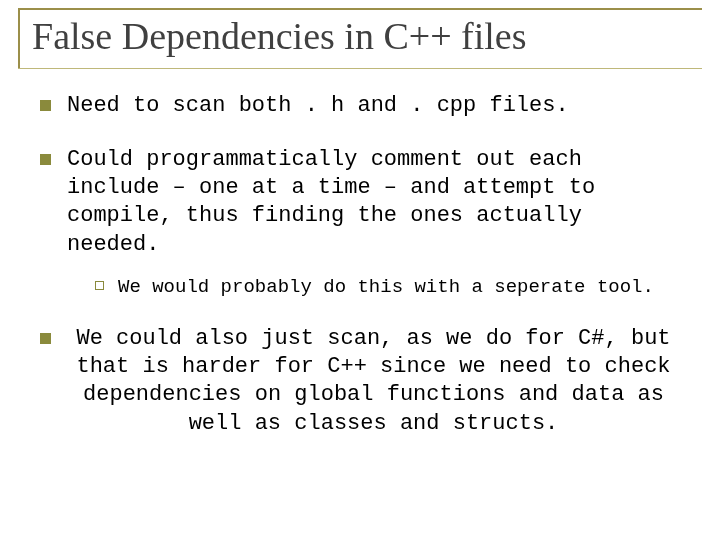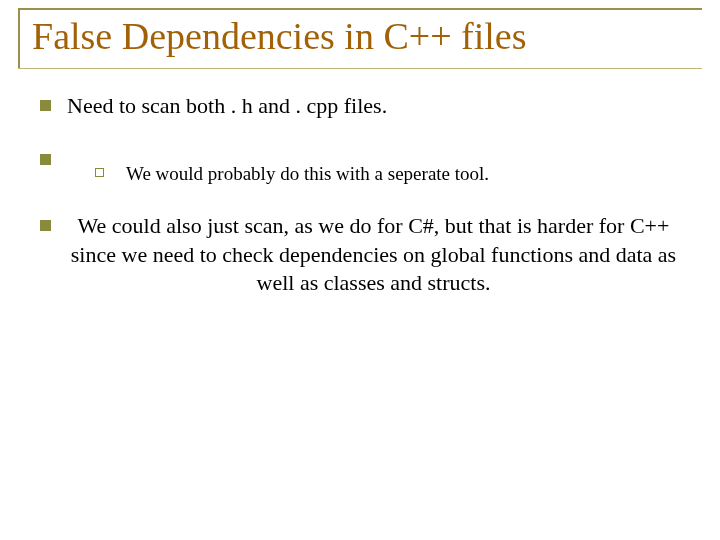--- a/index.html
+++ b/index.html
@@ -47,28 +47,28 @@
     top: 60px;
     height: 1px;
     background: #bfb87a;
   }
   .title-text {
     position: relative;
     padding: 8px 0 0 14px;
     font-size: 38px;
     line-height: 1.1;
     font-weight: 400;
-    color: #a16207;
+    color: #404040;
   }
   .body {
     position: absolute;
     left: 40px;
     right: 40px;
     top: 92px;
-    font-family: Liberation Serif, serif;
+    font-family: Liberation Mono, monospace;
     font-size: 22px;
     color: #000;
   }
   .l1 {
     display: flex;
     align-items: flex-start;
     margin: 0 0 26px 0;
     line-height: 1.28;
   }
   .l1:last-child {
@@ -87,21 +87,20 @@
   }
   .l2-wrap {
     margin: 16px 0 0 0;
   }
   .l2 {
     display: flex;
     align-items: flex-start;
     font-size: 19px;
     line-height: 1.28;
     margin-left: 28px;
-    gap: 8px;
   }
   .bullet-hollow {
     flex: 0 0 auto;
     width: 9px;
     height: 9px;
     border: 1.5px solid #8a8a3c;
     box-sizing: border-box;
     margin: 6px 14px 0 0;
   }
 </style>
@@ -120,20 +119,21 @@
   <div class="body">
 
     <div class="l1">
       <div class="bullet-sq"></div>
       <div class="l1-text">Need to scan both . h and . cpp files.</div>
     </div>
 
     <div class="l1">
       <div class="bullet-sq"></div>
       <div class="l1-text">
+        <span>Could programmatically comment out each include – one at a time – and attempt to compile, thus finding the ones actually needed.</span>
         <div class="l2-wrap">
           <div class="l2">
             <div class="bullet-hollow"></div>
             <div>We would probably do this with a seperate tool.</div>
           </div>
         </div>
       </div>
     </div>
 
     <div class="l1">

